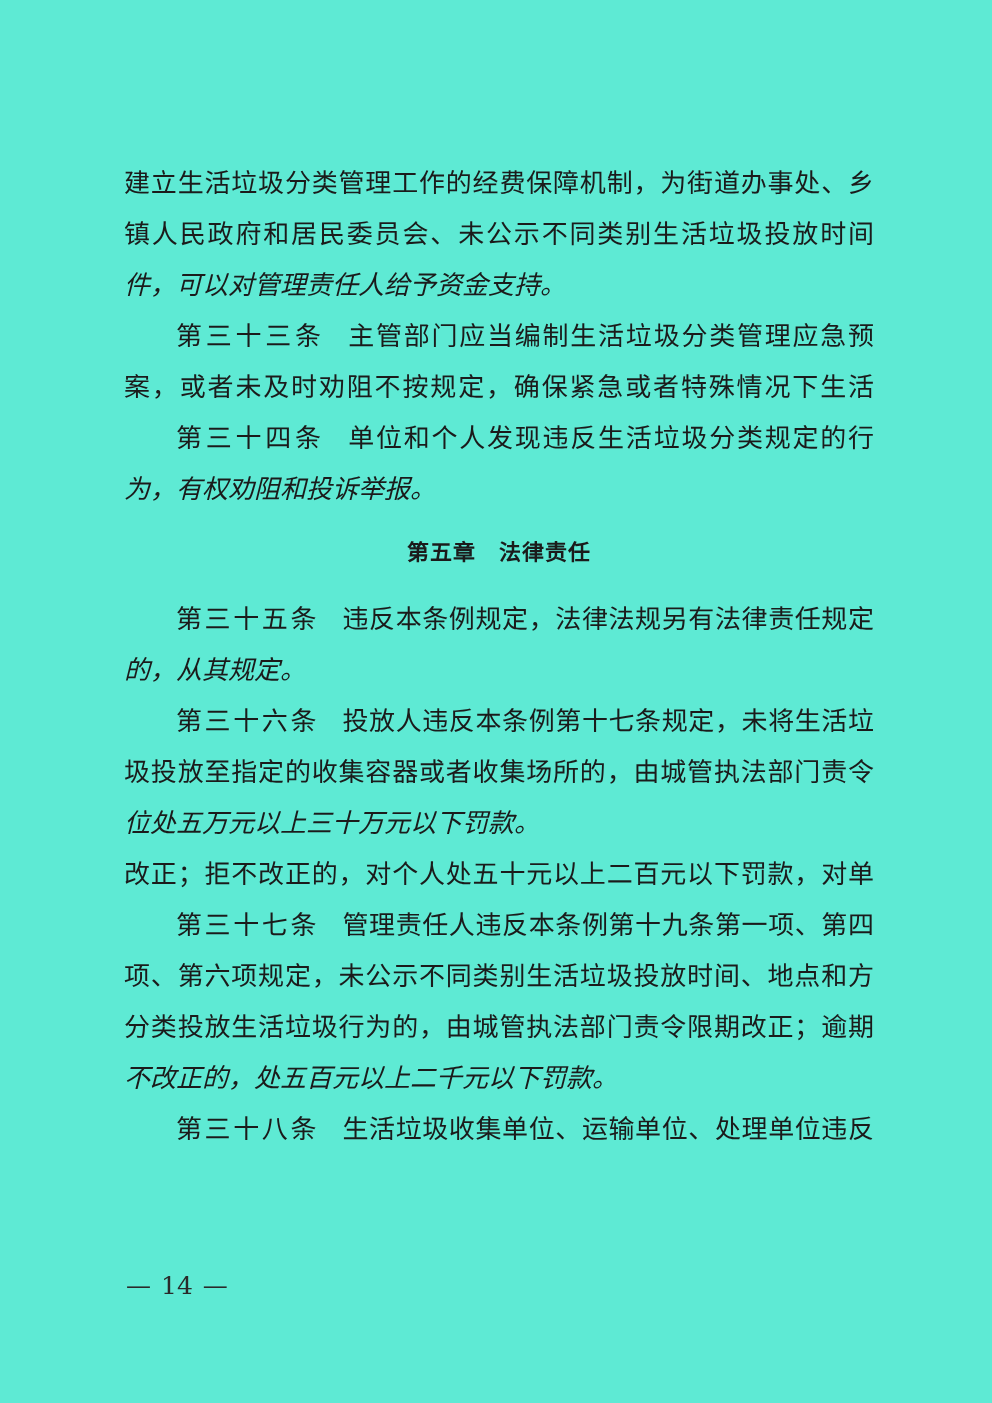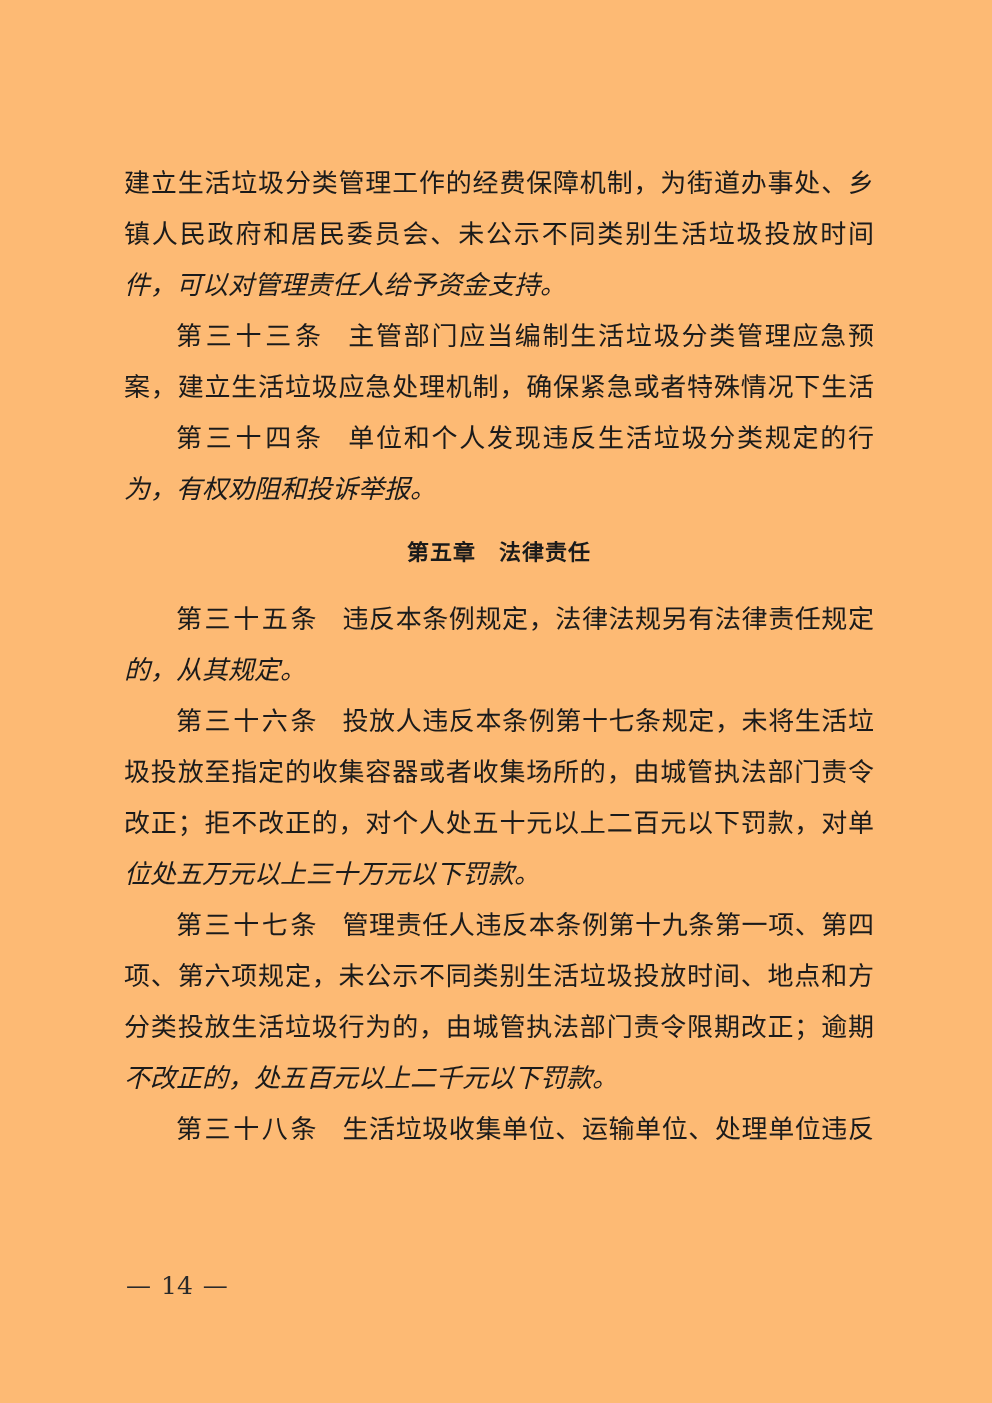--- a/index.html
+++ b/index.html
@@ -4,21 +4,21 @@
 <style>
   html, body {
     margin: 0;
     padding: 0;
     background: #ffffff;
   }
   .page {
     position: relative;
     width: 992px;
     height: 1403px;
-    background: #fdba74;
+    background: #5eead4;
     overflow: hidden;
     font-family: "DejaVu Serif", "Liberation Serif", serif;
     color: #1b1b1b;
   }
   .content {
     position: absolute;
     left: 124px;
     top: 158px;
     width: 750px;
   }
@@ -74,36 +74,36 @@
 <div class="page">
 
   <div class="content">
       <div class="para">
         <div class="line">建立生活垃圾分类管理工作的经费保障机制，为街道办事处、乡</div>
         <div class="line">镇人民政府和居民委员会、未公示不同类别生活垃圾投放时间</div>
         <div class="line last">件，可以对管理责任人给予资金支持。</div>
       </div>
       <div class="para">
         <div class="line article-first"><span class="article-label">第三十三条</span>主管部门应当编制生活垃圾分类管理应急预</div>
-        <div class="line">案，建立生活垃圾应急处理机制，确保紧急或者特殊情况下生活</div>
+        <div class="line">案，或者未及时劝阻不按规定，确保紧急或者特殊情况下生活</div>
       </div>
       <div class="para">
         <div class="line article-first"><span class="article-label">第三十四条</span>单位和个人发现违反生活垃圾分类规定的行</div>
         <div class="line last">为，有权劝阻和投诉举报。</div>
       </div>
       <div class="chapter">第五章　法律责任</div>
       <div class="para">
         <div class="line article-first"><span class="article-label">第三十五条</span>违反本条例规定，法律法规另有法律责任规定</div>
         <div class="line last">的，从其规定。</div>
       </div>
       <div class="para">
         <div class="line article-first"><span class="article-label">第三十六条</span>投放人违反本条例第十七条规定，未将生活垃</div>
         <div class="line">圾投放至指定的收集容器或者收集场所的，由城管执法部门责令</div>
+        <div class="line last">位处五万元以上三十万元以下罚款。</div>
         <div class="line">改正；拒不改正的，对个人处五十元以上二百元以下罚款，对单</div>
-        <div class="line last">位处五万元以上三十万元以下罚款。</div>
       </div>
       <div class="para">
         <div class="line article-first"><span class="article-label">第三十七条</span>管理责任人违反本条例第十九条第一项、第四</div>
         <div class="line">项、第六项规定，未公示不同类别生活垃圾投放时间、地点和方</div>
         <div class="line">分类投放生活垃圾行为的，由城管执法部门责令限期改正；逾期</div>
         <div class="line last">不改正的，处五百元以上二千元以下罚款。</div>
       </div>
       <div class="para">
         <div class="line article-first"><span class="article-label">第三十八条</span>生活垃圾收集单位、运输单位、处理单位违反</div>
       </div>

